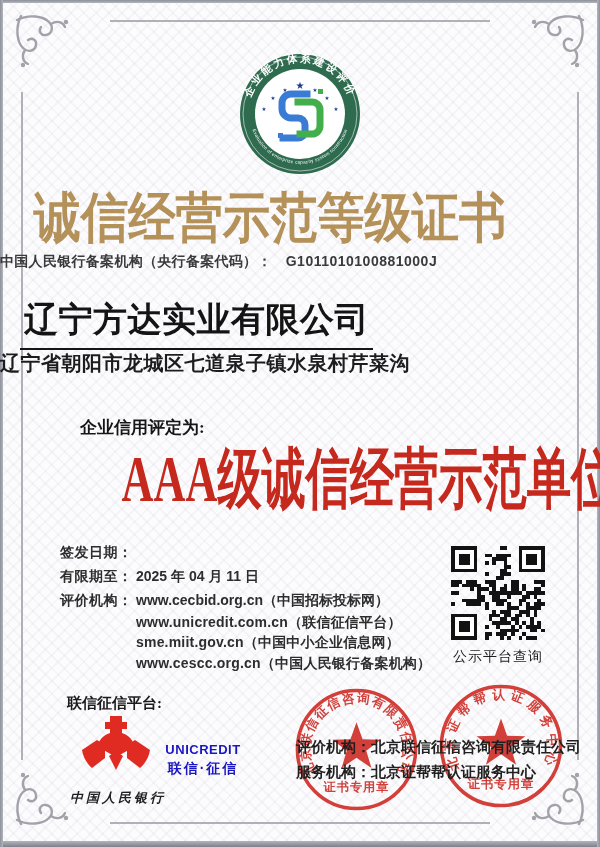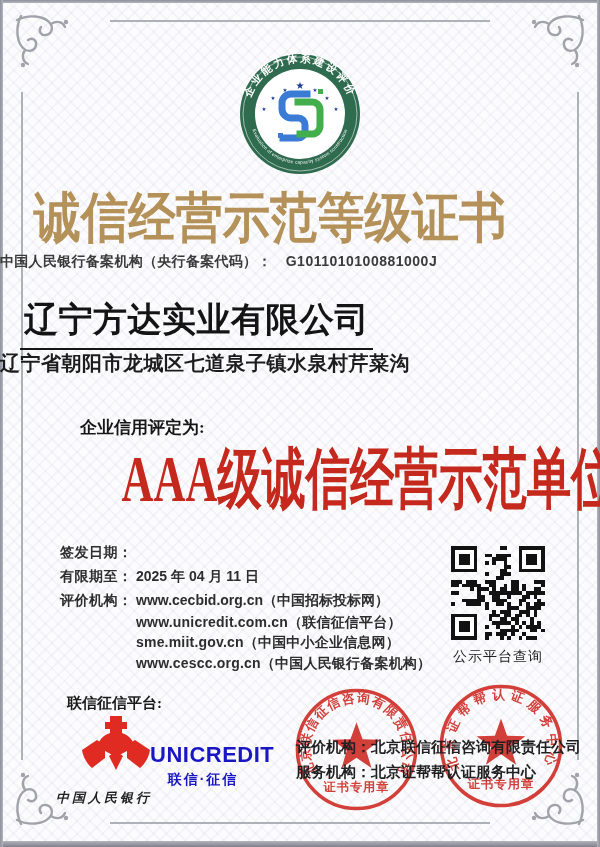--- a/index.html
+++ b/index.html
@@ -50,23 +50,23 @@
   .info .row{display:flex;line-height:24px;}
   .info .lbl{width:76px;flex:none;letter-spacing:.5px;}
   .info .sites{margin-left:76px;line-height:20.3px;letter-spacing:.2px;}
 
   .qrwrap{left:444px;top:546px;width:108px;text-align:center;}
   .qrwrap svg{width:94px;height:94px;display:block;margin:0 auto;}
   .qrcap{margin-top:8px;font-family:"Liberation Serif","DejaVu Serif",serif;font-size:14px;color:#1d1d1d;letter-spacing:1px;}
 
   .registrar{left:67px;top:694px;font-family:"Liberation Serif","DejaVu Serif",serif;font-size:15px;font-weight:bold;color:#1b1b1b;}
   .pboc{left:80px;top:714px;width:72px;height:68px;}
-  .pboc-name{left:56px;top:789px;width:124px;text-align:left;font-family:"Liberation Serif","DejaVu Serif",serif;font-style:italic;font-weight:bold;font-size:13px;letter-spacing:3px;color:#1f1f1f;white-space:nowrap;}
+  .pboc-name{left:56px;top:789px;width:124px;text-align:center;font-family:"Liberation Serif","DejaVu Serif",serif;font-style:italic;font-weight:bold;font-size:13px;letter-spacing:3px;color:#1f1f1f;white-space:nowrap;}
   .uni{left:150px;top:742px;width:106px;text-align:center;color:#1b16c4;}
-  .uni .en{font-size:22px;font-weight:800;letter-spacing:.5px;white-space:nowrap;}
+  .uni .en{font-size:13px;font-weight:800;letter-spacing:.5px;white-space:nowrap;}
   .uni .cn{font-size:14px;font-weight:bold;letter-spacing:2px;margin-top:3px;white-space:nowrap;}
 
   .orgs{left:285px;top:734px;width:300px;font-size:15px;font-weight:600;color:#1f1f1f;line-height:25px;z-index:5;white-space:nowrap;margin-left:11px;}
   .seal{position:absolute;z-index:4;opacity:.93;}
   .seal.left{left:293px;top:686px;width:127px;height:127px;}
   .seal.right{left:437px;top:682px;width:128px;height:128px;}
 </style>
 </head>
 <body>
 

